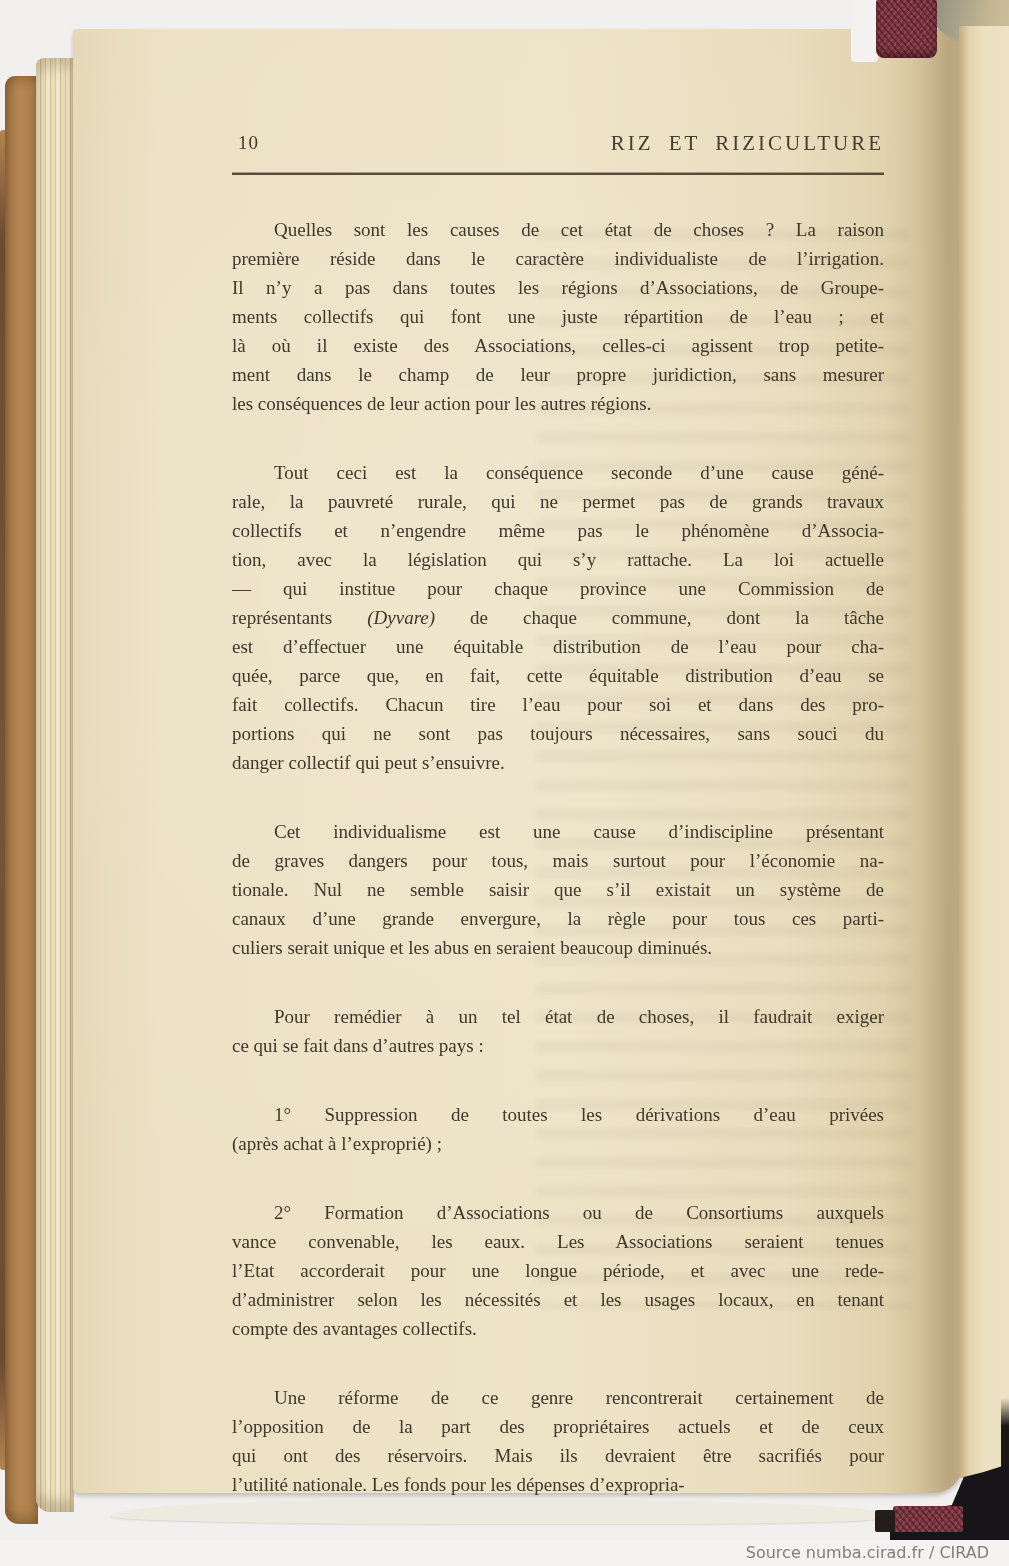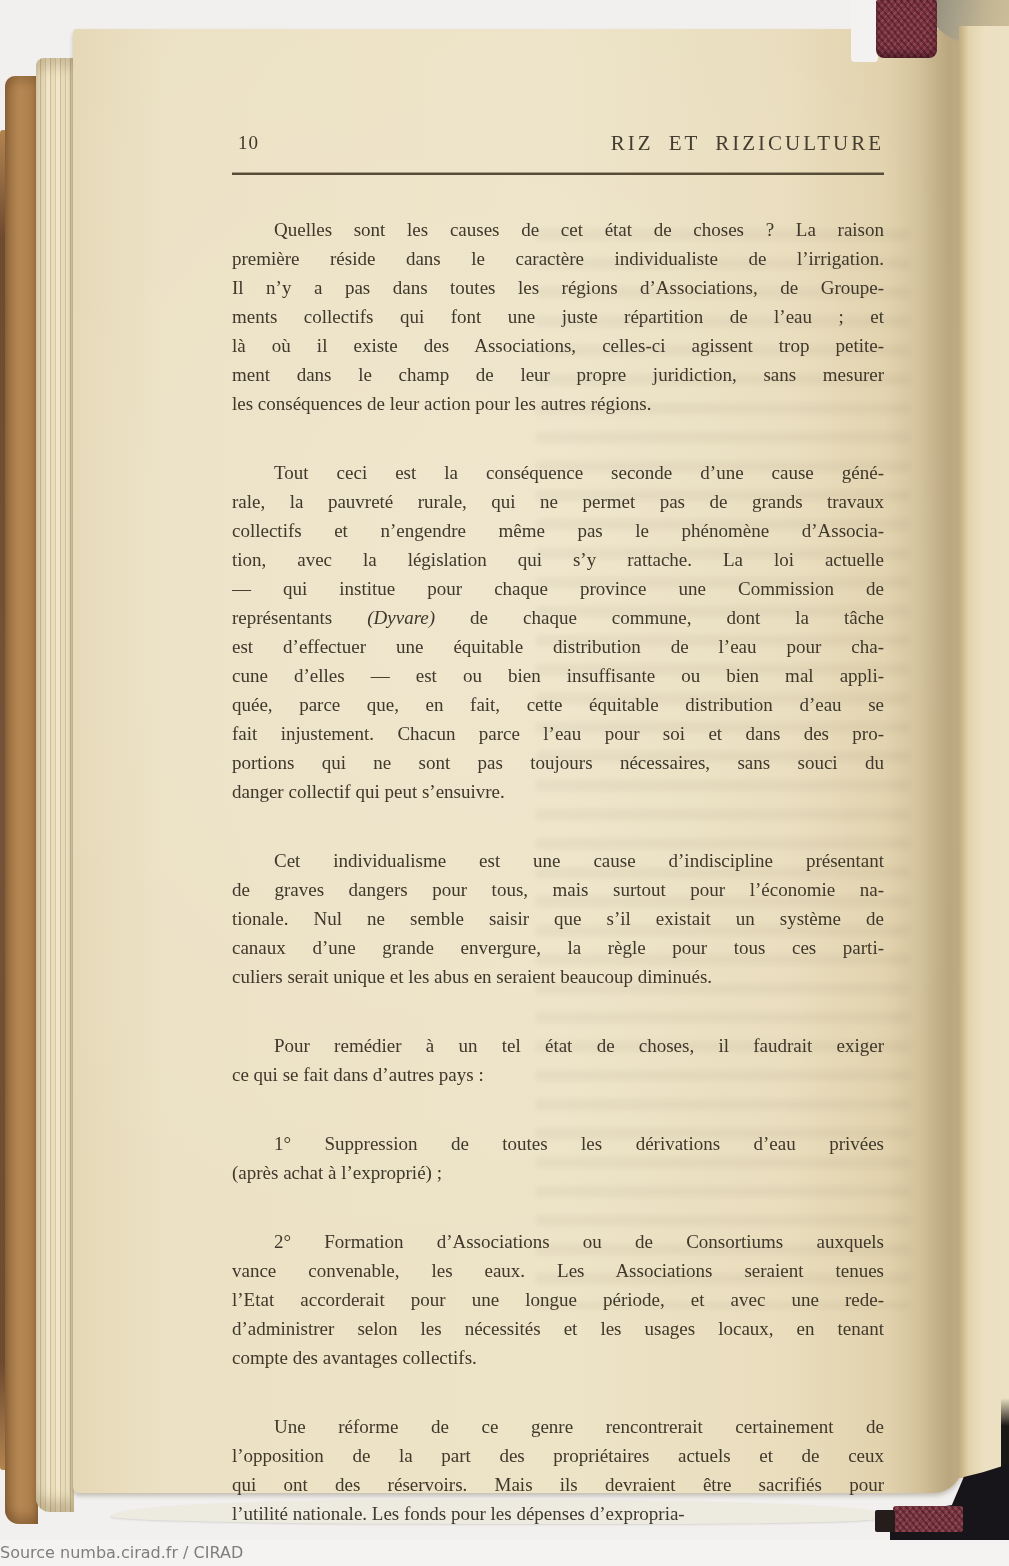--- a/index.html
+++ b/index.html
@@ -142,20 +142,21 @@
   .line.first { text-indent: 42px; margin-top: 40px; }
   .it { font-style: italic; font-family: Liberation Serif, serif; }
 
   
   .footer {
     position: absolute; left: 0; top: 1540px; width: 100%; height: 26px;
     background: #f4f3f1;
     font-family: "DejaVu Sans", "Liberation Sans", sans-serif;
     font-size: 16px; line-height: 26px;
     color: #7e7e7e;
+    text-align: right;
     box-sizing: border-box;
     padding-right: 20px;
   }
 </style>
 </head>
 <body>
 
 <div class="scan">
   <div class="left-dark"></div>
   <div class="left-brown"></div>
@@ -182,23 +183,22 @@
             <div class="line pl">les conséquences de leur action pour les autres régions.</div>
           </div>
           <div class="para">
             <div class="line first">Tout ceci est la conséquence seconde d’une cause géné-</div>
             <div class="line">rale, la pauvreté rurale, qui ne permet pas de grands travaux</div>
             <div class="line">collectifs et n’engendre même pas le phénomène d’Associa-</div>
             <div class="line">tion, avec la législation qui s’y rattache. La loi actuelle</div>
             <div class="line">— qui institue pour chaque province une Commission de</div>
             <div class="line"><span>représentants </span><span class="it">(Dyvare)</span><span> de chaque commune, dont la tâche</span></div>
             <div class="line">est d’effectuer une équitable distribution de l’eau pour cha-</div>
-            <div class="line">cune d’elles — est ou bien insuffisante ou bien mal appli-</div>
             <div class="line">quée, parce que, en fait, cette équitable distribution d’eau se</div>
-            <div class="line">fait injustement. Chacun parce l’eau pour soi et dans des pro-</div>
+            <div class="line">fait collectifs. Chacun tire l’eau pour soi et dans des pro-</div>
             <div class="line">portions qui ne sont pas toujours nécessaires, sans souci du</div>
             <div class="line pl">danger collectif qui peut s’ensuivre.</div>
           </div>
           <div class="para">
             <div class="line first">Cet individualisme est une cause d’indiscipline présentant</div>
             <div class="line">de graves dangers pour tous, mais surtout pour l’économie na-</div>
             <div class="line">tionale. Nul ne semble saisir que s’il existait un système de</div>
             <div class="line">canaux d’une grande envergure, la règle pour tous ces parti-</div>
             <div class="line pl">culiers serait unique et les abus en seraient beaucoup diminués.</div>
           </div>

